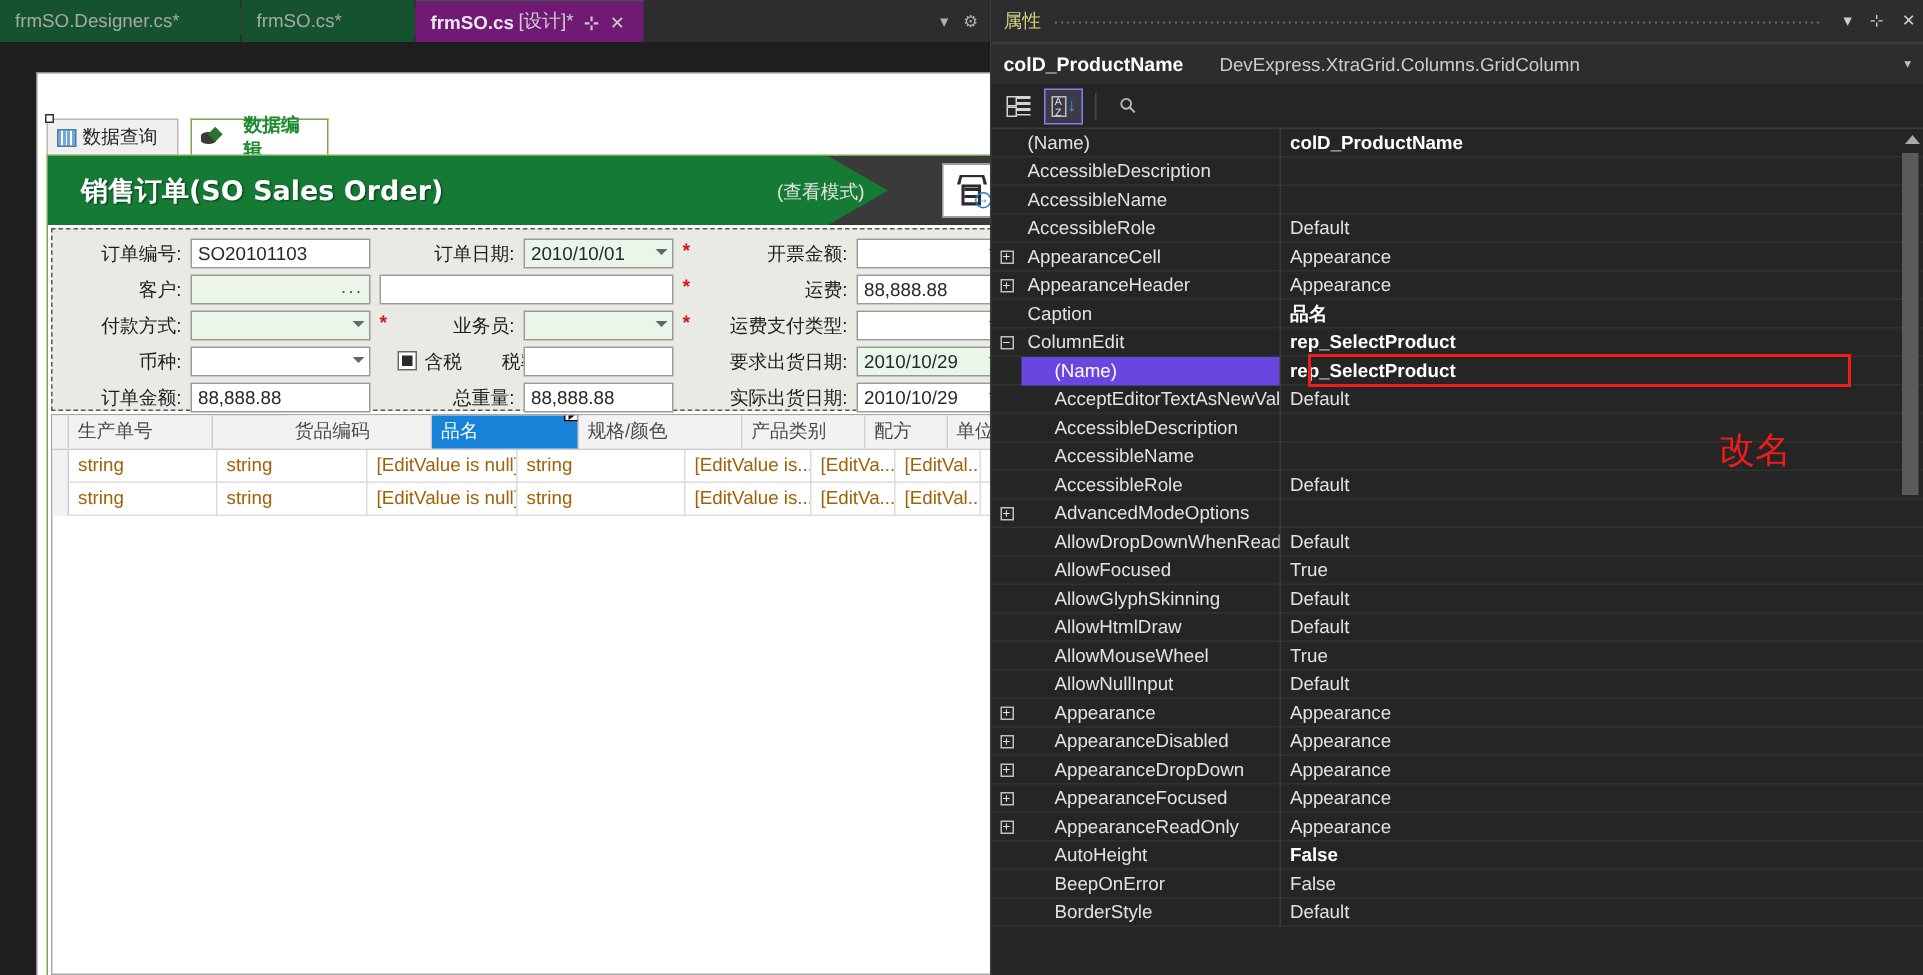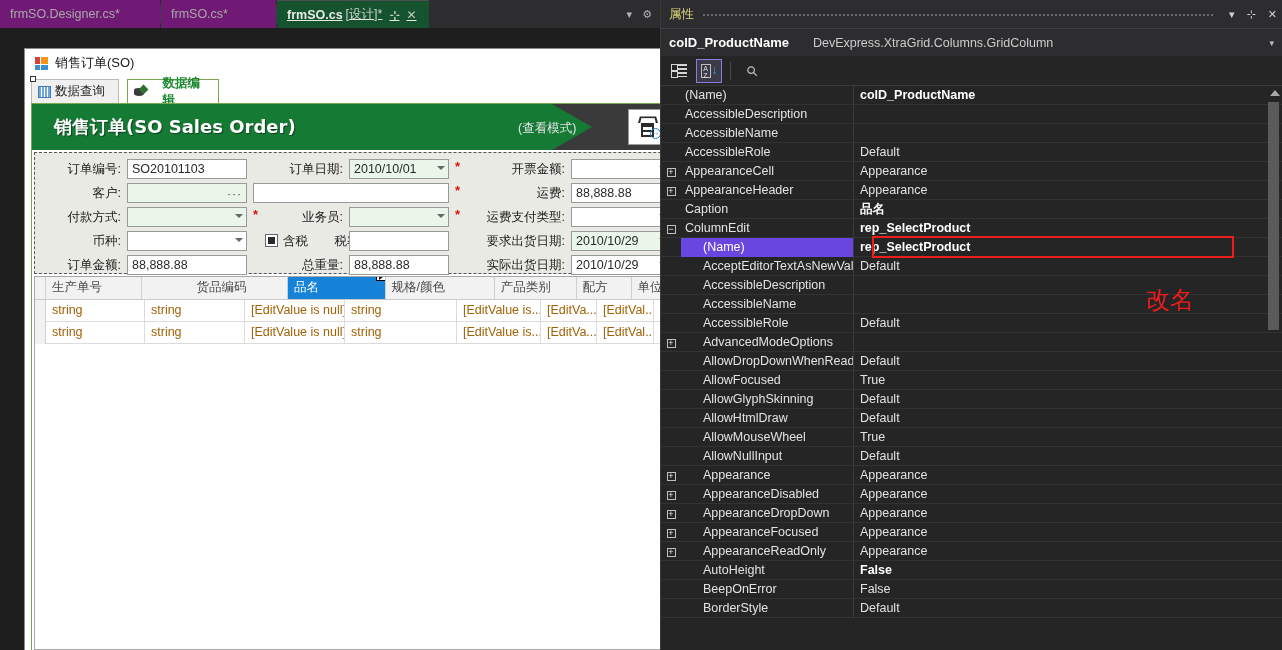--- a/index.html
+++ b/index.html
@@ -25,25 +25,24 @@
   }
   .tab {
     position: absolute; top: 0; height: 28px;
     display: flex; align-items: center;
     padding: 0 10px;
     color: #b4b4b4;
     font-size: 12.5px;
     white-space: nowrap;
     cursor: default;
   }
-  .tab.inactive { background: #701a75; color: #a8a8a8; }
+  .tab.inactive { background: #14532d; color: #a8a8a8; }
   .tab.active {
-    background: #14532d; color: #e8e8e8; font-weight: bold;
+    background: #701a75; color: #e8e8e8; font-weight: bold;
     border-top: 1px solid #4d4d52;
-    text-decoration: underline;
   }
   .tab-sep {
     position: absolute; top: 5px; width: 1px; height: 18px; background: #3f3f46;
   }
   .tab .sub { font-weight: normal; color: #cfcfcf; margin-left: 3px; }
   .tab-btn {
     margin-left: 7px; color: #c8c8c8; font-size: 12px; line-height: 1;
   }
   #tabstrip-right {
     position: absolute; right: 4px; top: 0; height: 28px;
@@ -389,29 +388,20 @@
       </div>
       <div id="tabstrip-right">
         <span class="g">▾</span>
         <span class="g">⚙</span>
       </div>
     </div>
 
     <div id="designer-surface">
       <div id="form-window">
 
-        <div id="form-title">
-          <span class="vs-logo">
-              <i class="a"></i>
-              <i class="b"></i>
-              <i class="c"></i>
-              <i class="d"></i>
-            </span>
-          <span>销售订单(SO)</span>
-        </div>
 
         <div id="form-tabs">
           <div class="ftab" style="left:0;width:88px;">
             <span class="handle-dot"></span>
             <span class="grid-ico"></span>
             <span>数据查询</span>
           </div>
           <div class="ftab sel" style="left:96px;width:92px;gap:16px;">
             <span class="edit-ico"></span>
             <span>数据编辑</span>

